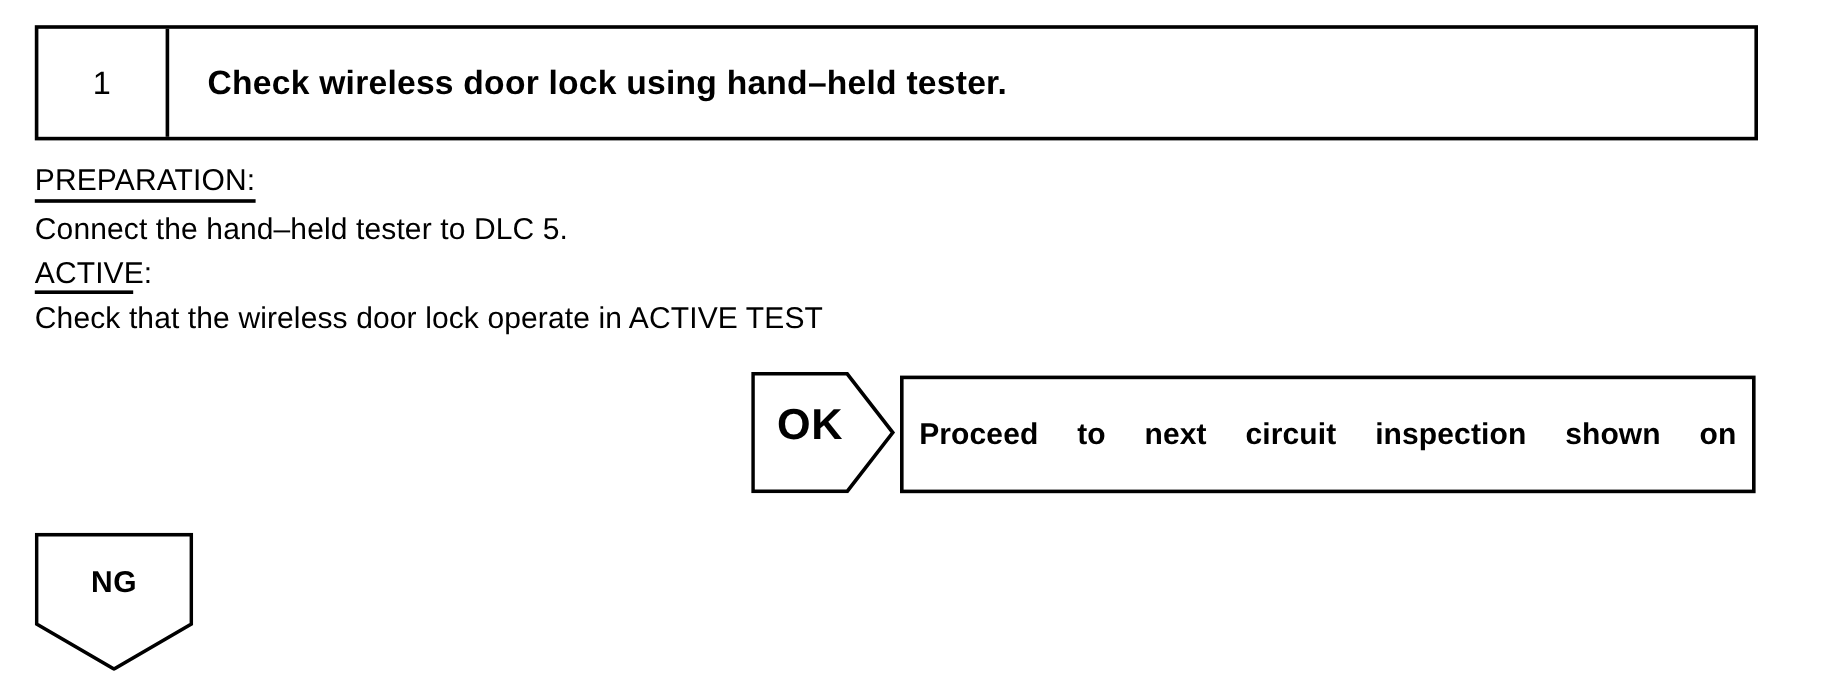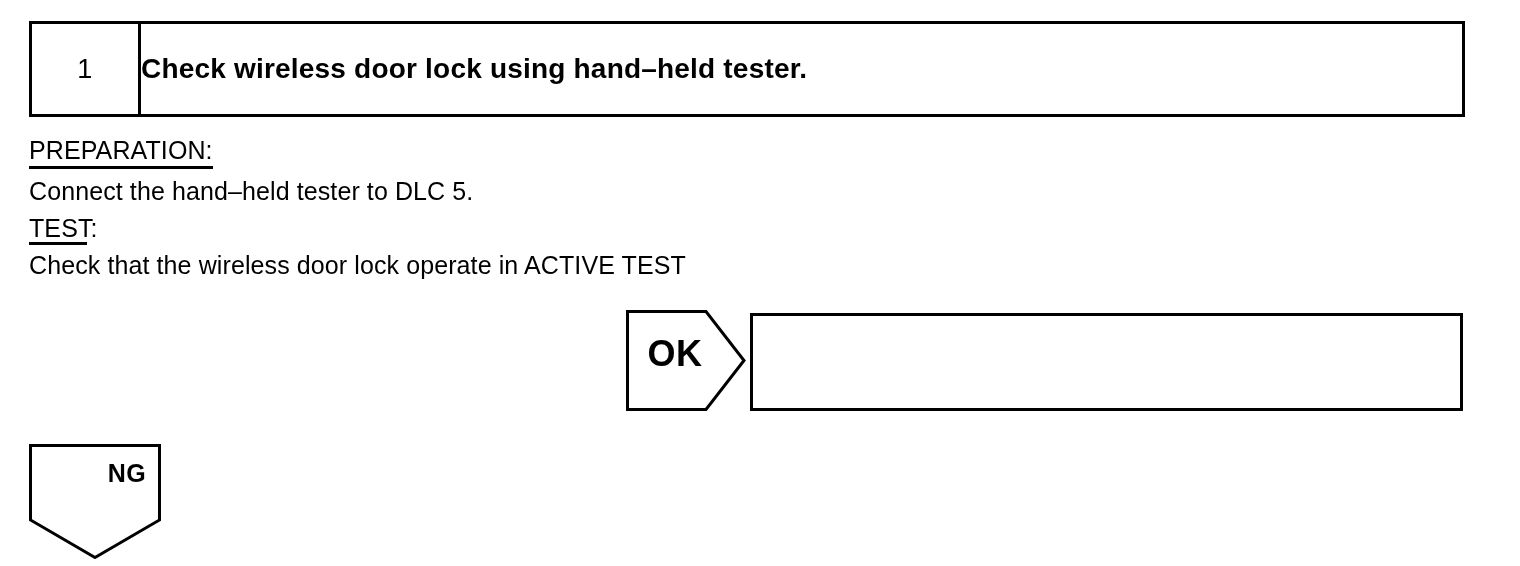--- a/index.html
+++ b/index.html
@@ -37,21 +37,23 @@
   }
   .step-number {
     font-size: 27px;
     font-weight: 400;
     letter-spacing: 0.5px;
   }
   .step-title-cell {
     flex: 1;
     display: flex;
     align-items: center;
-    box-sizing: border-box;
+    padding-left: 16px;
+    box-sizing: border-box;
+    margin-left: 16px;
   }
   .step-title {
     font-size: 28px;
     font-weight: bold;
     letter-spacing: 0.2px;
   }
 
   
   .section {
     position: absolute;
@@ -144,60 +146,60 @@
     position: absolute;
     left: 29px;
     top: 444px;
     width: 132px;
     height: 115px;
   }
   .ng-shape svg { display: block; }
   .ng-label {
     position: absolute;
     left: 0;
-    top: 15px;
+    top: 27px;
     width: 132px;
     text-align: center;
     font-size: 25px;
     font-weight: bold;
     letter-spacing: 0.5px;
-    padding-left: 32px;
   }
 </style>
 </head>
 <body>
 
 <div class="step-table">
   <div class="step-number-cell">
     <span class="step-number">1</span>
   </div>
   <div class="step-title-cell">
     <span class="step-title">Check wireless door lock using hand–held tester.</span>
   </div>
 </div>
 
 <div class="section" id="prep-heading-wrap">
   <span class="section-heading underline-full">PREPARATION:</span>
 </div>
 <div class="section section-body" id="prep-body">Connect the hand–held tester to DLC 5.</div>
 
 <div class="section" id="check-heading-wrap">
-  <span class="section-heading underline-partial">TEST:</span>
+  <span class="section-heading underline-partial">ACTIVE:</span>
 </div>
 <div class="section section-body" id="check-body">Check that the wireless door lock operate in ACTIVE TEST</div>
 
 <div class="ok-arrow">
   <svg width="120" height="101" viewBox="0 0 120 101">
     <polygon points="1.5,1.5 80,1.5 118,50.5 80,99.5 1.5,99.5" fill="#ffffff" stroke="#000000" stroke-width="3" stroke-linejoin="miter"></polygon>
   </svg>
   <span class="ok-label">OK</span>
 </div>
 
 <div class="result-box">
   <div class="result-text">
+    <span class="result-line-1">Proceed to next circuit inspection shown on</span>
   </div>
 </div>
 
 <div class="ng-shape">
   <svg width="132" height="115" viewBox="0 0 132 115">
     <polygon points="1.5,1.5 130.5,1.5 130.5,76 66,113.5 1.5,76" fill="#ffffff" stroke="#000000" stroke-width="3" stroke-linejoin="miter"></polygon>
   </svg>
   <span class="ng-label">NG</span>
 </div>
 

